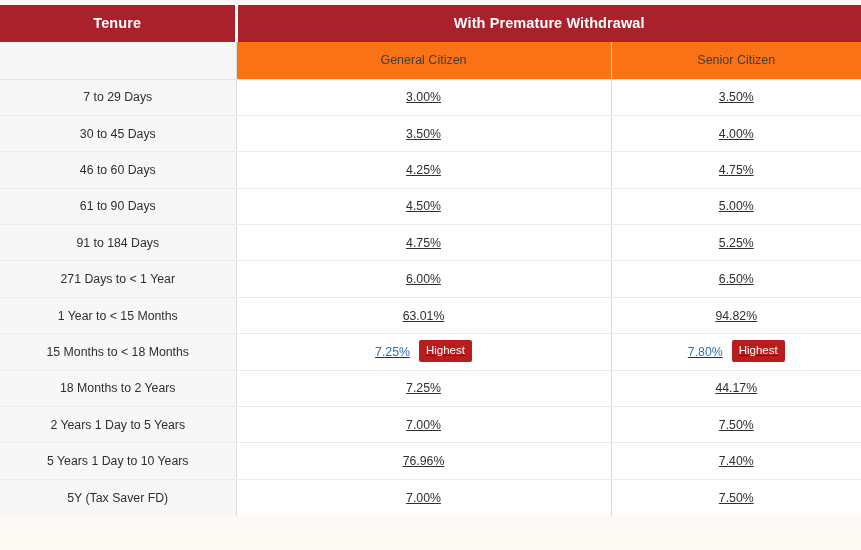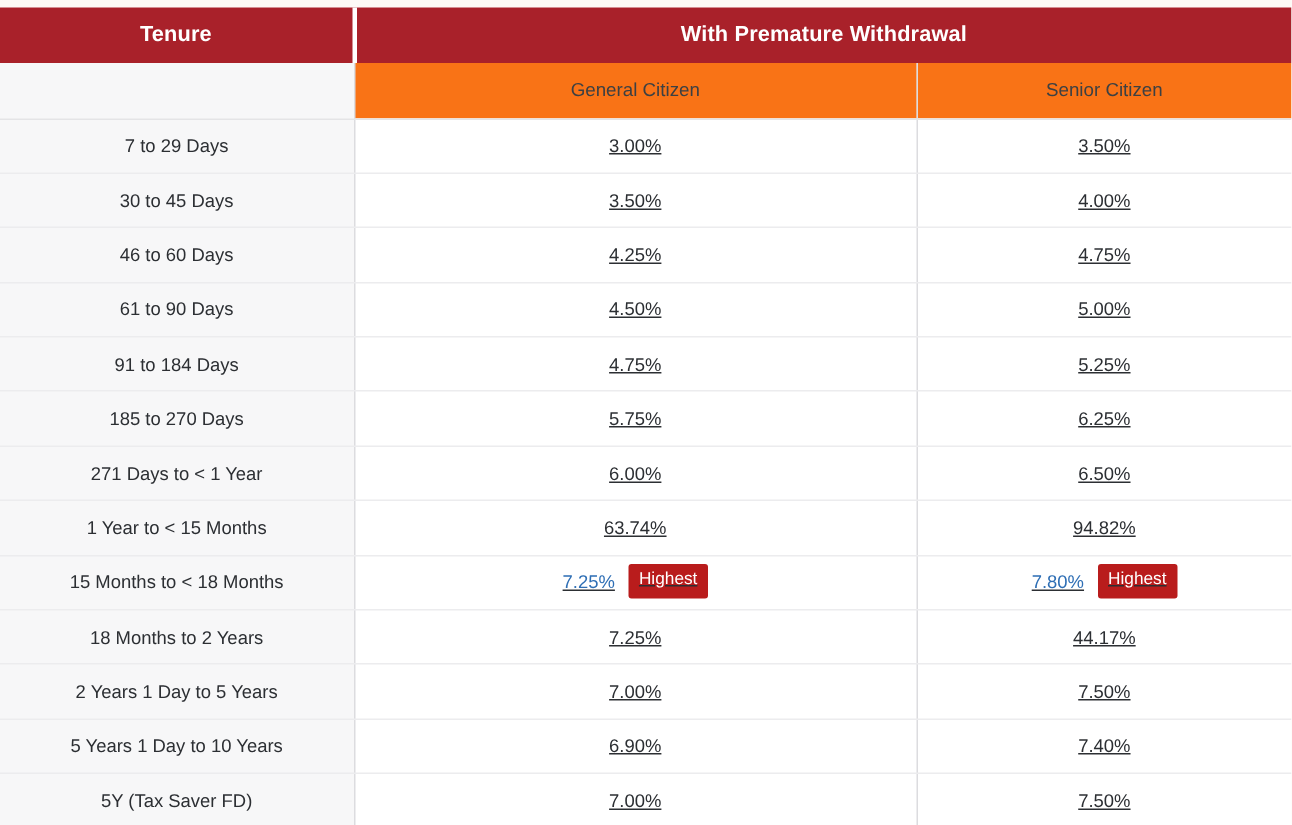--- a/index.html
+++ b/index.html
@@ -187,41 +187,32 @@
         <tr>
           <td class="tenure-cell">91 to 184 Days</td>
           <td class="rate-general"><span class="cell-inner">
               <span class="val">4.75%</span>
             </span></td>
           <td class="rate-senior"><span class="cell-inner">
               <span class="val">5.25%</span>
             </span></td>
         </tr>
         <tr>
-          <td class="tenure-cell">185 to 270 Days</td>
-          <td class="rate-general"><span class="cell-inner">
-              <span class="val">5.75%</span>
-            </span></td>
-          <td class="rate-senior"><span class="cell-inner">
-              <span class="val">6.25%</span>
-            </span></td>
-        </tr>
-        <tr>
           <td class="tenure-cell">271 Days to &lt; 1 Year</td>
           <td class="rate-general"><span class="cell-inner">
               <span class="val">6.00%</span>
             </span></td>
           <td class="rate-senior"><span class="cell-inner">
               <span class="val">6.50%</span>
             </span></td>
         </tr>
         <tr>
           <td class="tenure-cell">1 Year to &lt; 15 Months</td>
           <td class="rate-general"><span class="cell-inner">
-              <span class="val">63.74%</span>
+              <span class="val">63.01%</span>
             </span></td>
           <td class="rate-senior"><span class="cell-inner">
               <span class="val">94.82%</span>
             </span></td>
         </tr>
         <tr>
           <td class="tenure-cell">15 Months to &lt; 18 Months</td>
           <td class="rate-general"><span class="cell-inner">
               <span class="val high">7.25%</span>
               <span class="badge">Highest</span>
@@ -245,21 +236,21 @@
           <td class="rate-general"><span class="cell-inner">
               <span class="val">7.00%</span>
             </span></td>
           <td class="rate-senior"><span class="cell-inner">
               <span class="val">7.50%</span>
             </span></td>
         </tr>
         <tr>
           <td class="tenure-cell">5 Years 1 Day to 10 Years</td>
           <td class="rate-general"><span class="cell-inner">
-              <span class="val">6.90%</span>
+              <span class="val">76.96%</span>
             </span></td>
           <td class="rate-senior"><span class="cell-inner">
               <span class="val">7.40%</span>
             </span></td>
         </tr>
         <tr>
           <td class="tenure-cell">5Y (Tax Saver FD)</td>
           <td class="rate-general"><span class="cell-inner">
               <span class="val">7.00%</span>
             </span></td>

